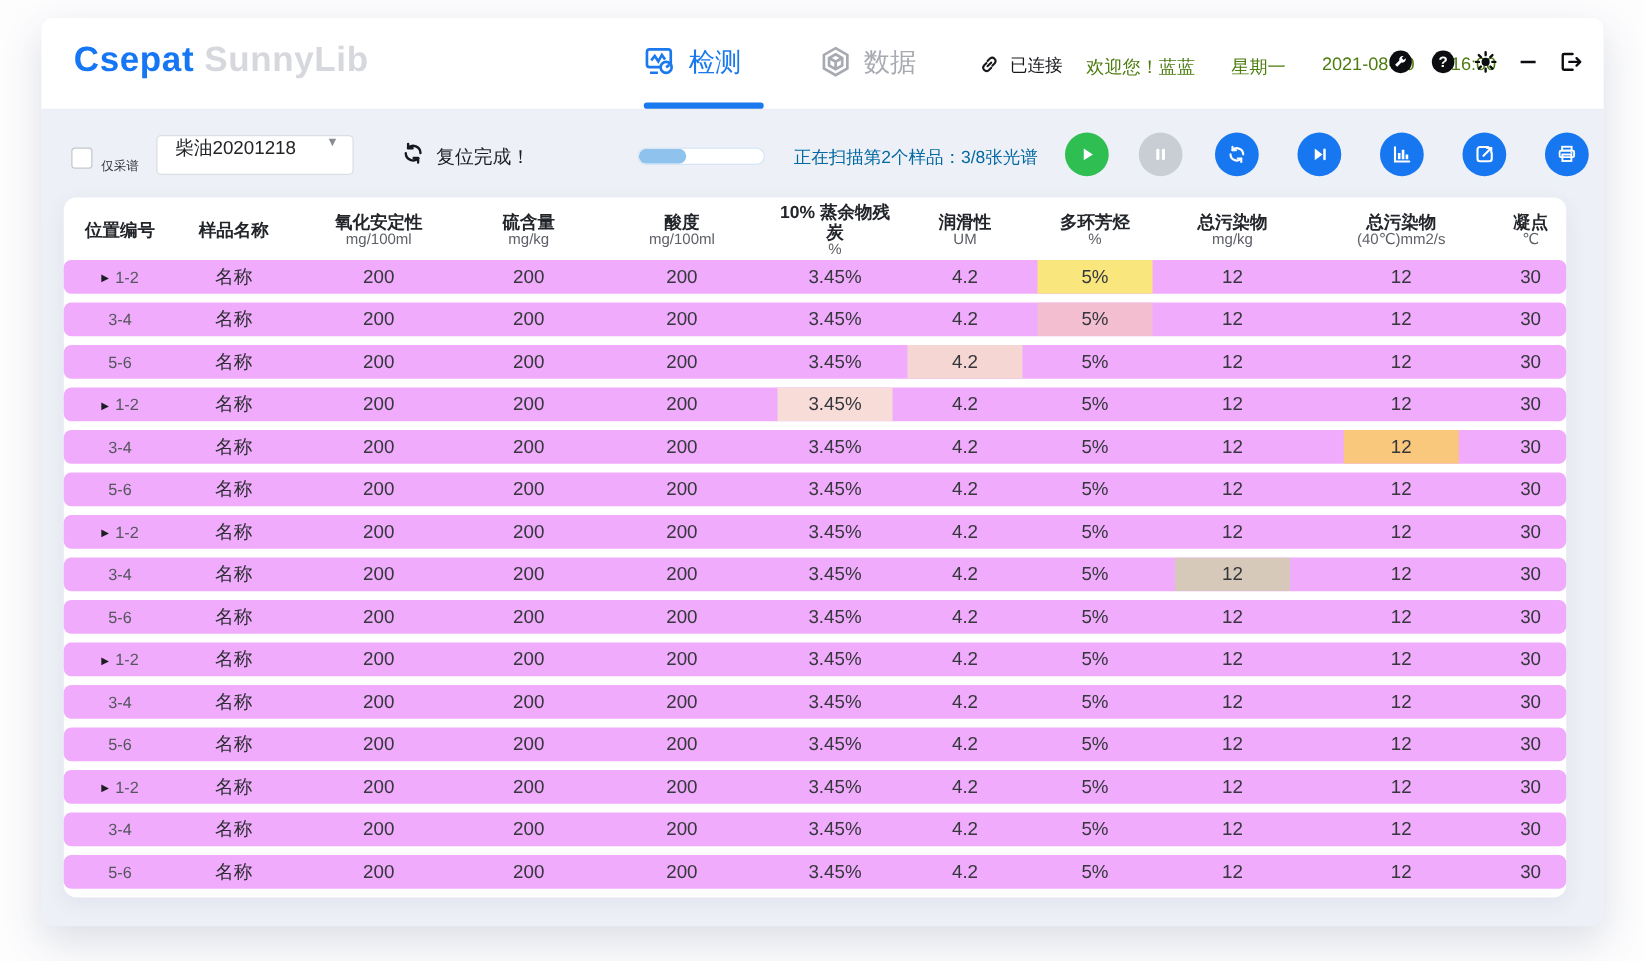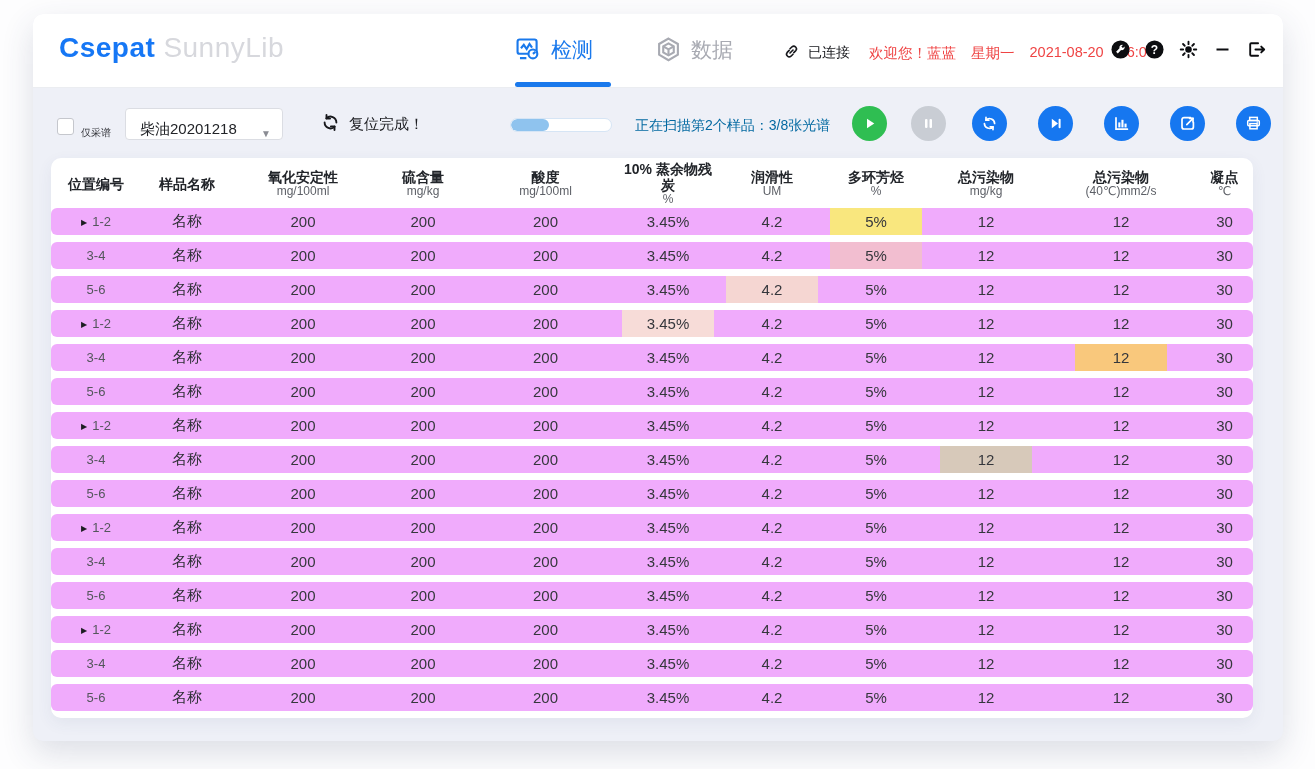--- a/index.html
+++ b/index.html
@@ -10,35 +10,35 @@
     -webkit-font-smoothing:antialiased;
   }
   .app{
     position:absolute;left:33px;top:14px;width:1250px;height:727px;
     border-radius:10px;background:#eef0f7;
     box-shadow:0 12px 32px rgba(50,60,100,.16);overflow:hidden;
   }
   
   .header{position:absolute;left:0;top:0;width:100%;height:73px;background:#fff;border-bottom:1px solid #ebedf1}
   .logo{position:absolute;left:26px;top:18px;font-size:28px;font-weight:bold;color:#1677f5;letter-spacing:.5px}
-  .logo .suffix{color:#d7d8dd;font-weight:400;margin-left:8px}
+  .logo .suffix{color:#d7d8dd;font-weight:700;margin-left:8px}
   .tab{position:absolute;top:22px;display:flex;gap:9px;font-size:21px;cursor:pointer}
   .tab-detect{left:482px;color:#1a79ec;font-weight:500}
   .tab-data{left:622px;color:#a8aab2}
   .tab svg{display:block}
   .tab-underline{position:absolute;left:482px;top:68px;width:96px;height:5px;background:#1a79ec;border-radius:3px}
   .conn{position:absolute;left:749px;top:28px;display:flex;align-items:center;gap:7px;font-size:14px;color:#17181c}
-  .welcome-bar{position:absolute;left:836px;top:30px;display:flex;gap:15px;font-size:14.5px;color:#ef4444;white-space:nowrap}
+  .welcome-bar{position:absolute;left:836px;top:30px;display:flex;gap:29px;font-size:14.5px;color:#4d7c0f;white-space:nowrap}
   .hicons{position:absolute;right:16px;top:25px;display:flex;align-items:center;gap:13px;color:#0c0d10}
   .hicon{width:21px;height:21px;display:flex;align-items:center;justify-content:center;cursor:pointer}
   
   .checkbox{position:absolute;left:24px;top:104px;width:15px;height:15px;background:#fff;border:1px solid #c5c7cd;border-radius:3px;cursor:pointer}
   .chk-label{position:absolute;left:48px;top:112px;font-size:10px;color:#33343a}
   .select{position:absolute;left:92px;top:94px;width:158px;height:32px;background:#fff;border:1px solid #dbdde3;border-radius:4px;
-          display:flex;align-items:flex-end;justify-content:space-between;padding:0 11px 0 14px;box-sizing:border-box;cursor:pointer}
+          display:flex;align-items:flex-start;justify-content:space-between;padding:0 11px 0 14px;box-sizing:border-box;cursor:pointer}
   .select .val{font-size:15px;color:#222428;font-weight:500}
   .select .caret{font-size:10px;color:#8a8c93}
   .reset-wrap{position:absolute;left:287px;top:98px;display:flex;align-items:center;gap:8px}
   .reset-wrap .txt{font-size:15px;color:#1c1d21}
   .progress{position:absolute;left:477px;top:104px;width:100px;height:12px;background:#fff;border:1px solid #d6e5f5;border-radius:7px;overflow:hidden}
   .progress-fill{height:100%;background:#8fc3ee;border-radius:7px}
   .scan-status{position:absolute;left:602px;top:103px;font-size:14px;color:#0369a1}
   .actions{position:absolute;left:819px;top:92px;display:flex;align-items:center}
   .abtn{width:35px;height:35px;border-radius:50%;display:flex;align-items:center;justify-content:center;cursor:pointer;flex:0 0 auto}
   .abtn svg{display:block}

